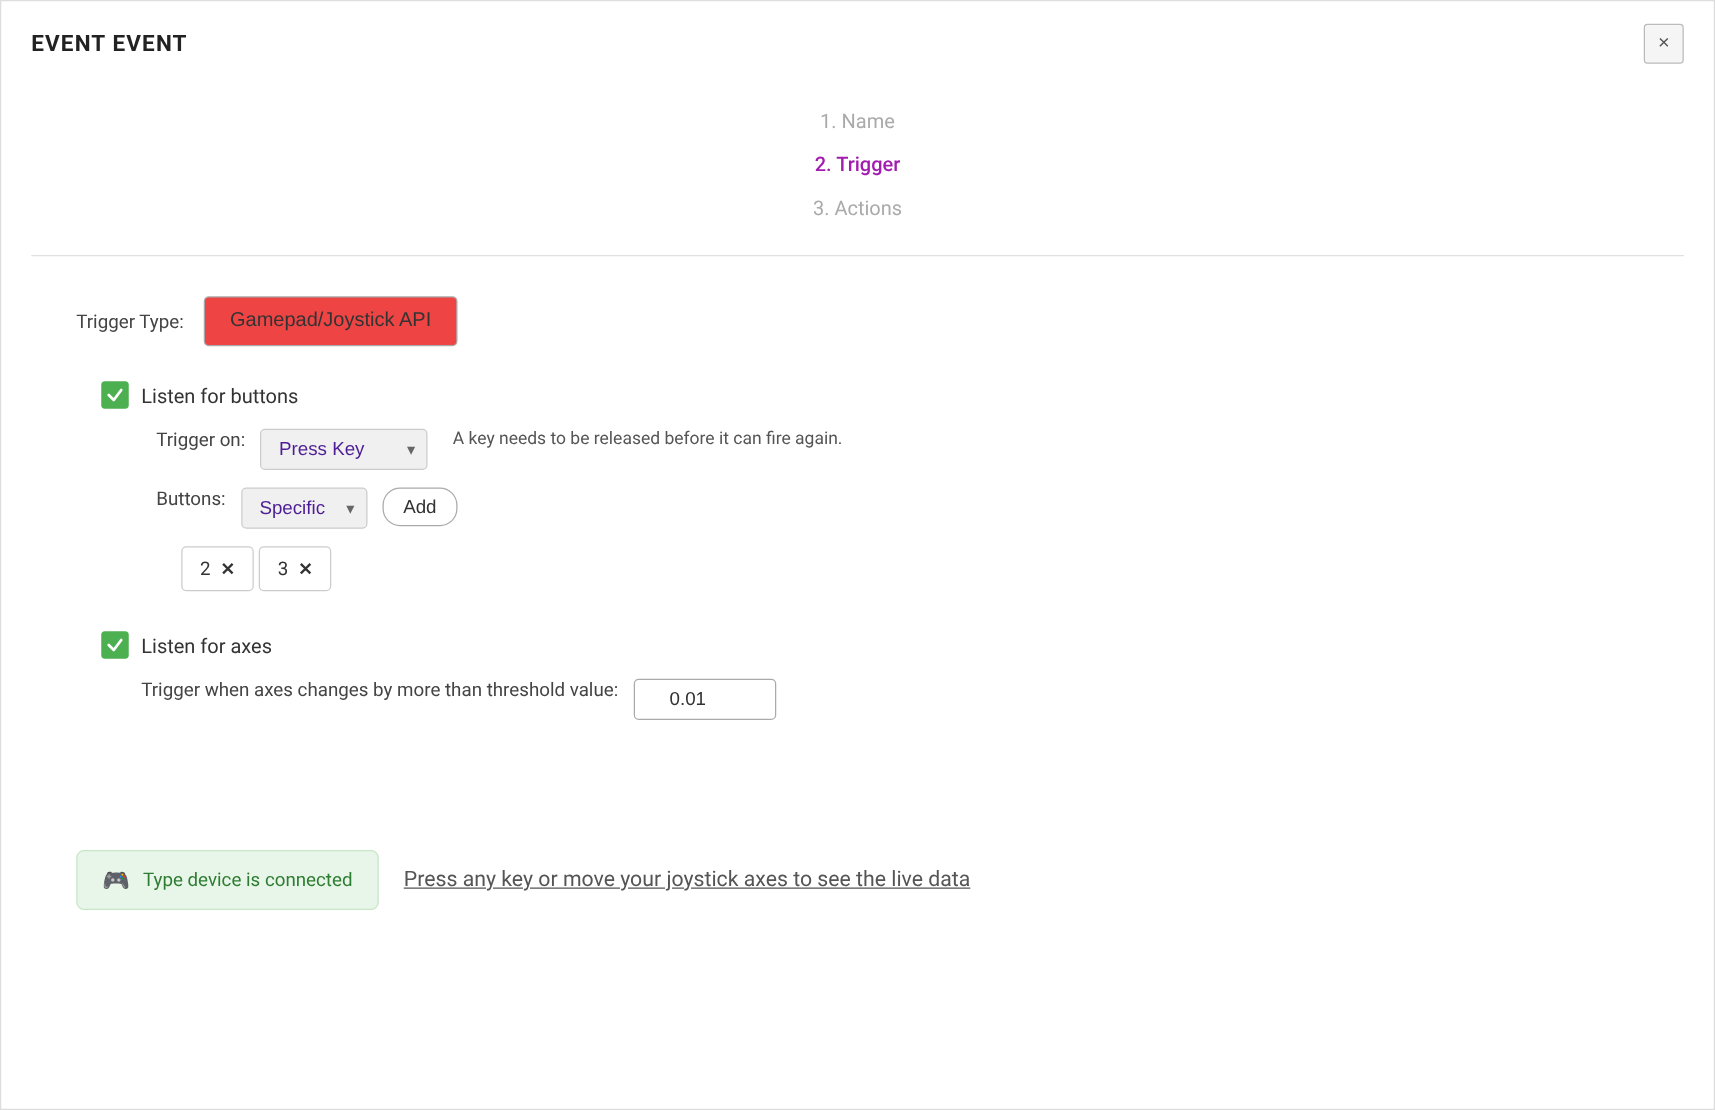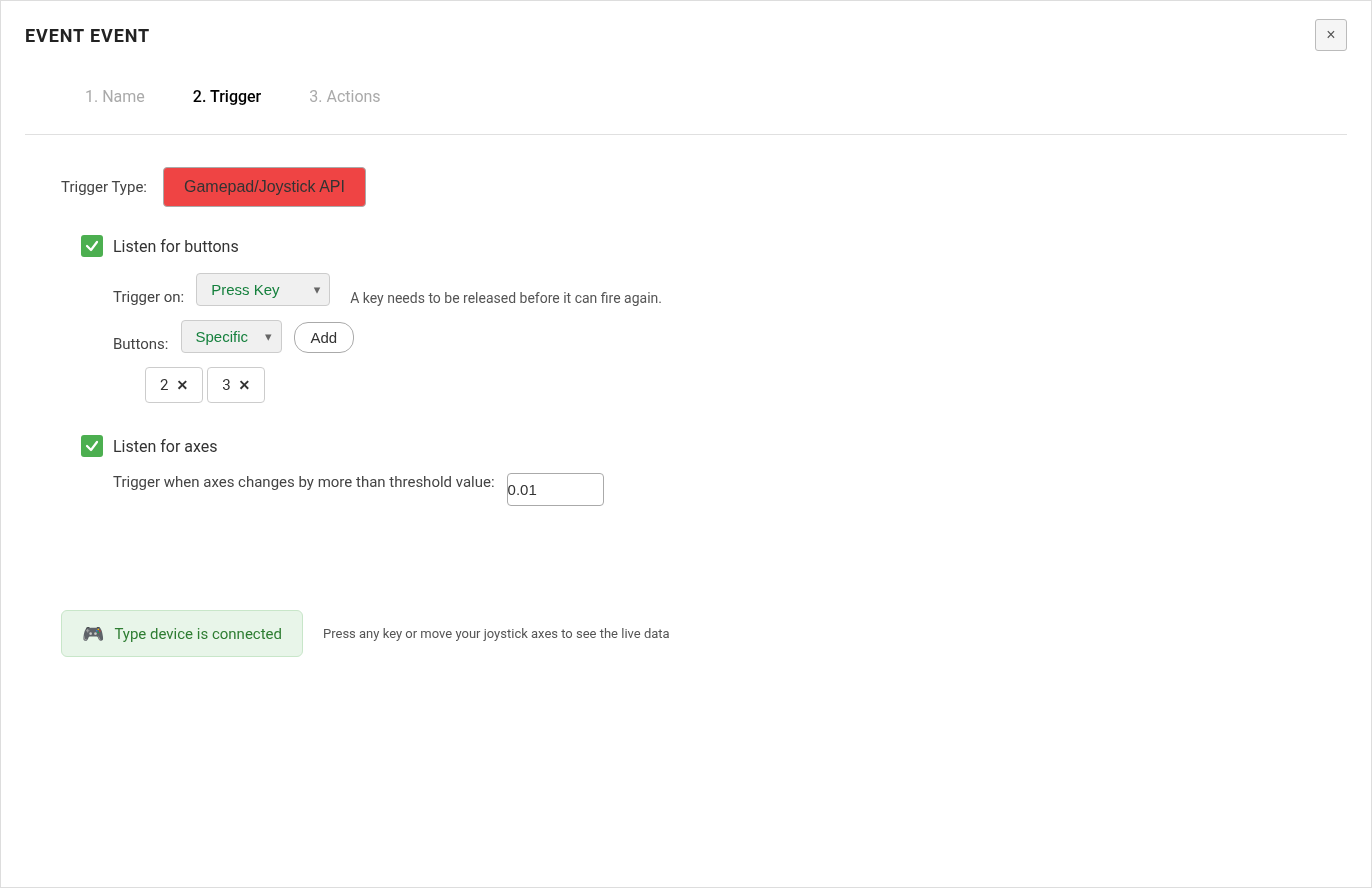--- a/index.html
+++ b/index.html
@@ -40,29 +40,30 @@
       justify-content: center;
       font-size: 16px;
       color: #555;
     }
 
     .steps-bar {
       display: flex;
       align-items: center;
       padding: 28px 60px 20px 60px;
       gap: 0;
+      flex-direction: column;
     }
     .step {
       font-size: 16px;
       color: #999;
       padding: 8px 24px;
       cursor: pointer;
     }
     .step.active {
-      color: #000000;
+      color: #a21caf;
       font-weight: 500;
     }
     .step.inactive {
       color: #aaa;
     }
     .divider-line {
       height: 1px;
       background: #e0e0e0;
       margin: 0 24px;
     }
@@ -119,43 +120,43 @@
       height: 14px;
     }
     .checkbox-label {
       font-size: 16px;
       color: #333;
       text-align: right;
     }
 
     .field-row {
       display: flex;
-      align-items: flex-end;
+      align-items: flex-start;
       gap: 12px;
-      margin-left: 32px;
+      margin-left: 44px;
       margin-bottom: 14px;
       flex-wrap: wrap;
     }
     .field-label {
       font-size: 15px;
       color: #444;
       white-space: nowrap;
     }
     .dropdown-container {
       position: relative;
       display: inline-flex;
       align-items: center;
     }
     .dropdown-container select {
       background: #f0f0f0;
       border: 1px solid #ccc;
       border-radius: 4px;
       padding: 7px 32px 7px 14px;
       font-size: 15px;
-      color: #15803d;
+      color: #4c1d95;
       cursor: pointer;
       appearance: none;
       -webkit-appearance: none;
     }
     .dropdown-arrow {
       position: absolute;
       right: 10px;
       pointer-events: none;
       color: #666;
       font-size: 13px;
@@ -208,24 +209,24 @@
       margin-left: 32px;
       flex-wrap: wrap;
     }
     .threshold-label {
       font-size: 15px;
       color: #444;
     }
     .threshold-input {
       border: 1px solid #aaa;
       border-radius: 4px;
-      padding: 7px 0;
-      font-size: 15px;
-      color: #333;
-      width: 97px;
+      padding: 7px 28px;
+      font-size: 15px;
+      color: #333;
+      width: 114px;
     }
 
     .status-bar {
       margin: 40px 60px 20px 60px;
       display: flex;
       align-items: center;
       gap: 20px;
     }
     .device-connected-badge {
       background: #e8f5e9;
@@ -236,22 +237,23 @@
       align-items: center;
       gap: 10px;
       font-size: 15px;
       color: #2e7d32;
       white-space: nowrap;
     }
     .gamepad-icon {
       font-size: 18px;
     }
     .status-hint {
-      font-size: 13px;
+      font-size: 17px;
       color: #555;
+      text-decoration: underline;
     }
   </style>
 </head>
 <body>
 
 <div class="dialog">
 
   <div class="dialog-header">
     <span class="dialog-title">EVENT EVENT</span>
     <button class="close-btn">×</button>

